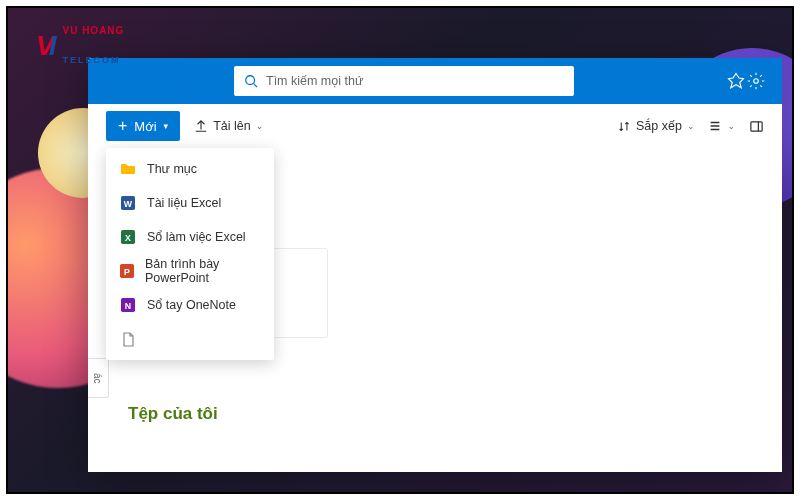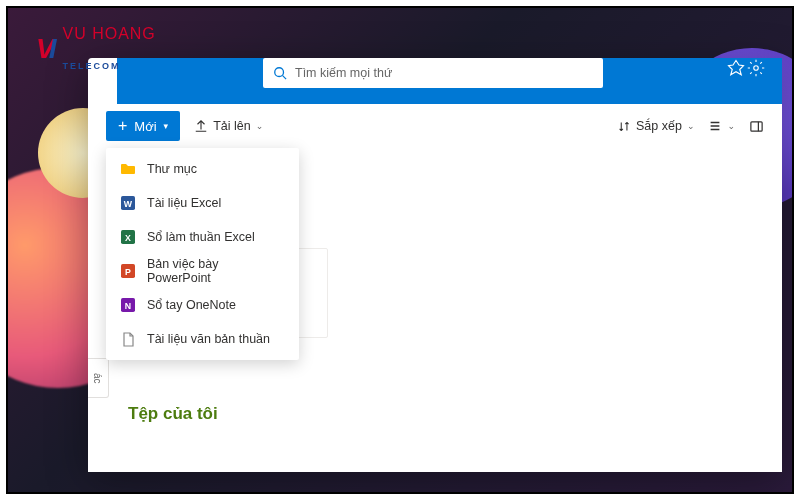--- a/index.html
+++ b/index.html
@@ -9,43 +9,43 @@
   .wallpaper::before { content: ""; position: absolute; width: 220px; height: 220px; border-radius: 50%; left: -60px; top: 160px; background: radial-gradient(circle at 35% 35%, #ff9a6a, #e85a7a 55%, #b03a6a 85%); filter: blur(1px); }
   .wallpaper::after { content: ""; position: absolute; width: 160px; height: 160px; border-radius: 50%; right: -40px; top: 40px; background: radial-gradient(circle at 40% 40%, #8a6aff, #5a3abf 70%); }
   .blob2 { position: absolute; width: 120px; height: 120px; border-radius: 50%; right: 40px; top: 200px; background: radial-gradient(circle at 40% 40%, #ffb87a, #d46a3a 80%); }
   .blob3 { position: absolute; width: 90px; height: 90px; border-radius: 50%; left: 30px; top: 100px; background: radial-gradient(circle at 50% 50%, #fff8d0, #f0d080 80%); }
 
   .logo { position: absolute; top: 18px; left: 28px; display: flex; align-items: center; gap: 6px; z-index: 50; }
   .logo-mark { display: flex; }
   .logo-v1 { font-size: 28px; font-weight: 900; color: #d4002a; font-style: italic; }
   .logo-v2 { font-size: 28px; font-weight: 900; color: #1a4a9a; font-style: italic; margin-left: -6px; }
   .logo-text { display: flex; flex-direction: column; line-height: 1; }
-  .logo-line1 { font-size: 16px; font-weight: 400; color: #d4002a; letter-spacing: 1px; }
+  .logo-line1 { font-size: 10px; font-weight: 700; color: #d4002a; letter-spacing: 1px; }
   .logo-line2 { font-size: 9px; font-weight: 600; color: #1a4a9a; letter-spacing: 2px; margin-top: 20px; }
 
   .window { position: absolute; left: 80px; top: 50px; right: 10px; bottom: 20px; background: #fff; border-radius: 4px 0 0 0; box-shadow: 0 8px 40px rgba(0,0,0,.35); overflow: hidden; display: flex; flex-direction: column; }
 
-  .titlebar { height: 46px; background: #0078d4; display: flex; align-items: flex-start; padding: 0 16px; gap: 0; margin-left: 29px; }
+  .titlebar { height: 46px; background: #0078d4; display: flex; align-items: center; padding: 0 16px; gap: 0; }
   .search-box { flex: 0 0 340px; margin-left: 130px; height: 30px; background: #fff; border-radius: 2px; display: flex; align-items: center; padding: 0 10px; gap: 8px; }
   .search-box svg { width: 14px; height: 14px; }
   .search-ph { color: #666; font-size: 12.5px; }
   .titlebar-spacer { flex: 1; }
   .title-icon { width: 20px; height: 20px; color: #fff; display: flex; align-items: center; justify-content: center; cursor: pointer; }
 
   .toolbar { height: 44px; display: flex; align-items: center; padding: 0 18px; gap: 14px; font-size: 12.5px; color: #333; }
   .btn-new { background: #0078d4; color: #fff; height: 30px; padding: 0 12px; border-radius: 2px; display: flex; align-items: center; gap: 7px; font-size: 13px; cursor: pointer; }
   .btn-new .plus { font-size: 16px; font-weight: 400; }
   .btn-new .chev { font-size: 9px; }
   .tb-item { display: flex; align-items: center; gap: 5px; cursor: pointer; color: #323130; justify-content: space-between; }
   .tb-item .chev { font-size: 9px; color: #666; }
   .toolbar-spacer { flex: 1; }
 
   .content { flex: 1; position: relative; padding: 0 18px; }
 
-  .dropdown { position: absolute; left: 18px; top: 0; width: 193px; background: #fff; box-shadow: 0 4px 16px rgba(0,0,0,.18); border-radius: 2px; padding: 4px 0; z-index: 20; }
+  .dropdown { position: absolute; left: 18px; top: 0; width: 168px; background: #fff; box-shadow: 0 4px 16px rgba(0,0,0,.18); border-radius: 2px; padding: 4px 0; z-index: 20; }
   .dd-item { height: 34px; display: flex; align-items: center; padding: 0 14px; gap: 11px; font-size: 12.5px; color: #323130; cursor: pointer; }
   .dd-icon { width: 16px; height: 16px; display: flex; align-items: center; justify-content: center; font-size: 13px; }
   .ico-folder { color: #ffb900; }
   .ico-word { color: #2b579a; }
   .ico-excel { color: #217346; }
   .ico-ppt { color: #d24726; }
   .ico-note { color: #7719aa; }
   .ico-forms { color: #008272; }
   .ico-text { color: #888; }
 
@@ -162,48 +162,47 @@
           </span>
           <span>Tài liệu Excel</span>
         </div>
         <div class="dd-item">
           <span class="dd-icon ico-excel">
             <svg width="14" height="14" viewBox="0 0 16 16">
                 <rect width="16" height="16" rx="2" fill="#217346"></rect>
                 <text x="8" y="12" text-anchor="middle" fill="#fff" font-size="10" font-weight="700">X</text>
               </svg>
           </span>
-          <span>Sổ làm thuần Excel</span>
+          <span>Sổ làm việc Excel</span>
         </div>
         <div class="dd-item">
           <span class="dd-icon ico-ppt">
             <svg width="14" height="14" viewBox="0 0 16 16">
                 <rect width="16" height="16" rx="2" fill="#d24726"></rect>
                 <text x="8" y="12" text-anchor="middle" fill="#fff" font-size="10" font-weight="700">P</text>
               </svg>
           </span>
-          <span>Bản việc bày PowerPoint</span>
+          <span>Bản trình bày PowerPoint</span>
         </div>
         <div class="dd-item">
           <span class="dd-icon ico-note">
             <svg width="14" height="14" viewBox="0 0 16 16">
                 <rect width="16" height="16" rx="2" fill="#7719aa"></rect>
                 <text x="8" y="12" text-anchor="middle" fill="#fff" font-size="10" font-weight="700">N</text>
               </svg>
           </span>
           <span>Sổ tay OneNote</span>
         </div>
         <div class="dd-item">
           <span class="dd-icon ico-text">
             <svg width="13" height="15" viewBox="0 0 13 15" fill="none" stroke="#888" stroke-width="1.2">
                 <path d="M2 1h6l3 3v10H2z"></path>
                 <path d="M8 1v3h3"></path>
               </svg>
           </span>
-          <span>Tài liệu văn bản thuần</span>
         </div>
       </div>
 
       <div class="section-title">Tệp của tôi</div>
     </div>
 
   </div>
 </div>
 
 </body></html>

